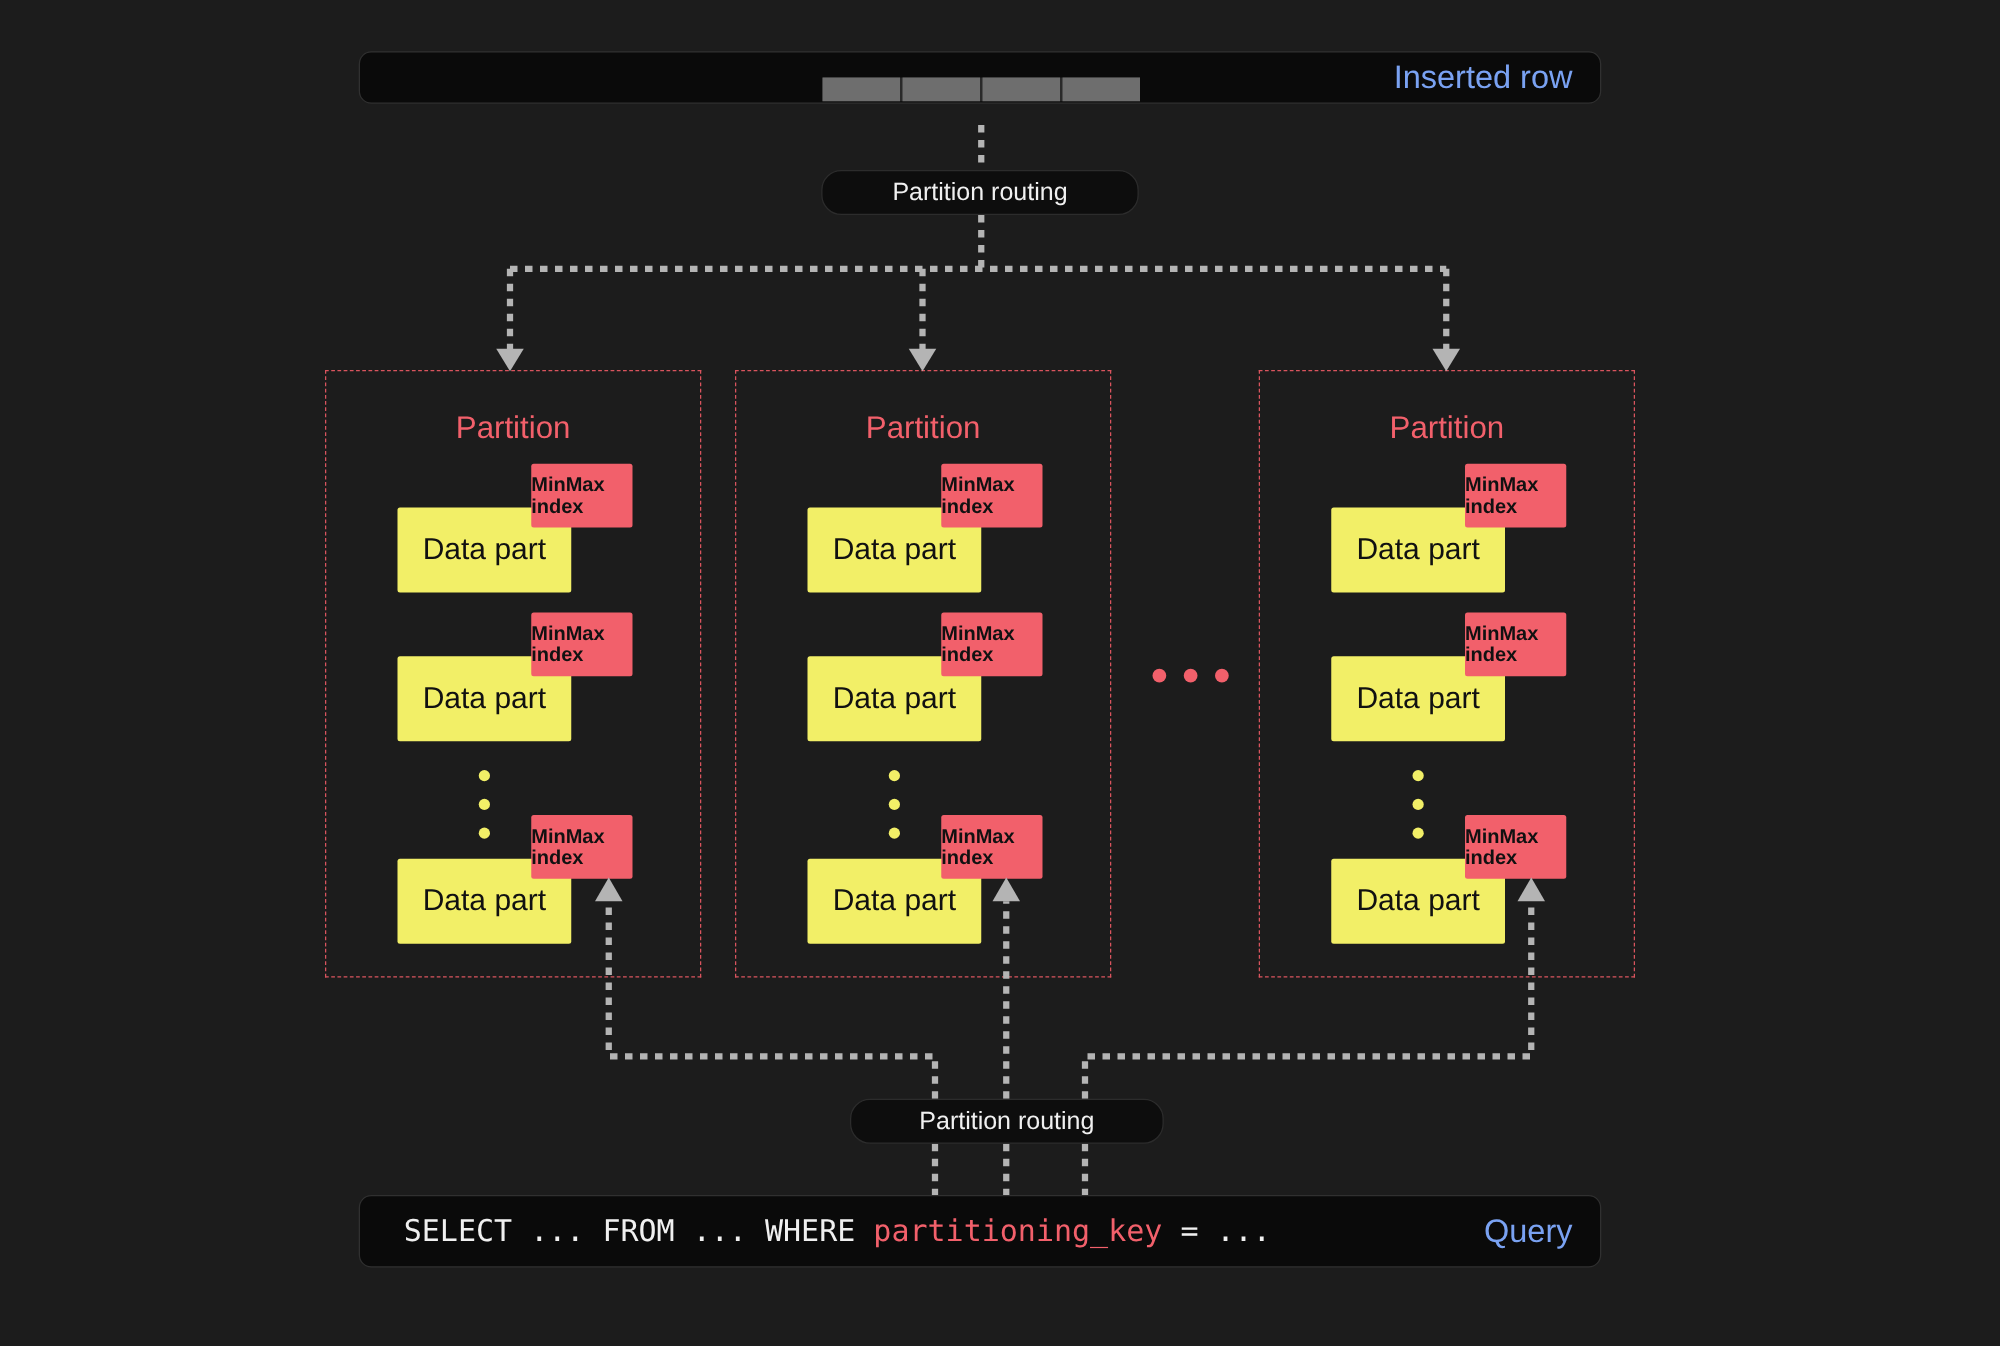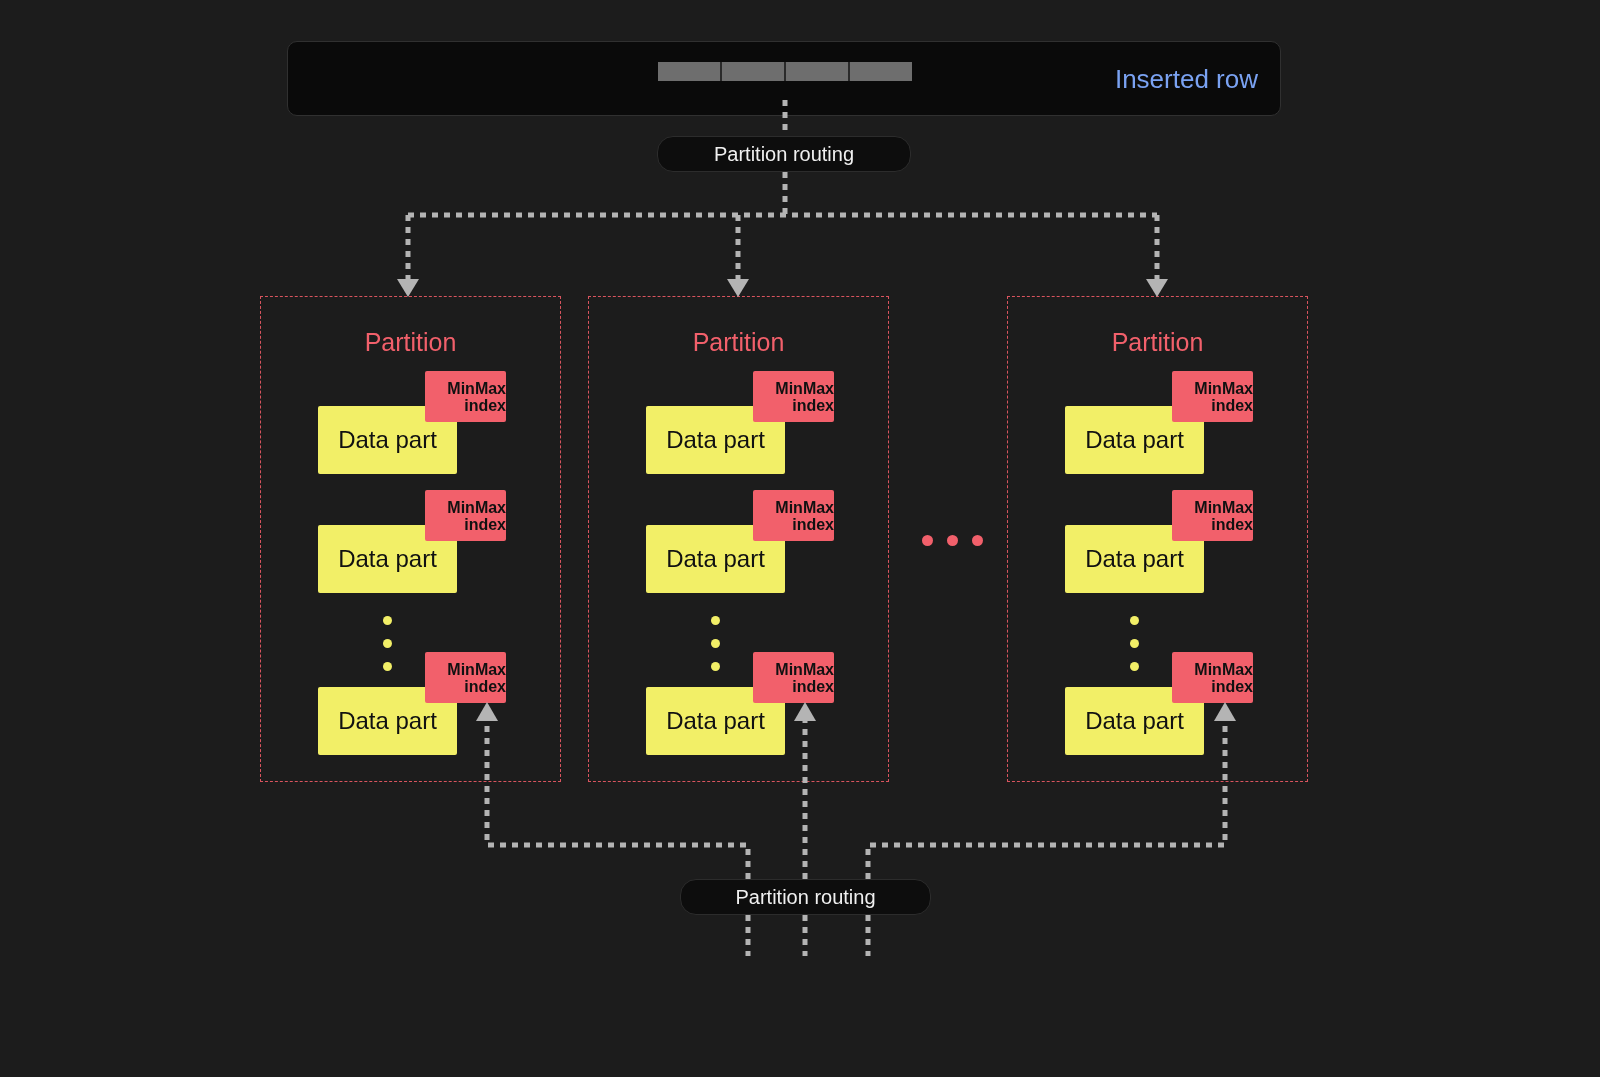--- a/index.html
+++ b/index.html
@@ -12,21 +12,21 @@
   }
 
   .connectors{ position:absolute; left:0; top:0; z-index:3; pointer-events:none; }
 
   .bar{
     position:absolute; left:287px; width:994px;
     background:var(--panel-bg,#0a0a0a);
     border:1px solid var(--panel-border,#303030);
     border-radius:10px; z-index:2;
   }
-  .top-bar{ top:41px; height:75px; }
+  .top-bar{ top:41px; height:42px; }
   .query-bar{ top:956px; height:58px; }
 
   .segments{
     position:absolute; left:370px; top:20px; width:254px; height:19px;
     display:flex; gap:2px; background:#2a2a2a;
   }
   .seg{ flex:1; background:var(--segment,#6e6e6e); }
 
   .bar-label{
     position:absolute; right:22px; top:50%; transform:translateY(-50%);
@@ -49,21 +49,21 @@
   }
   .partition-title{
     text-align:center; margin-top:31px;
     color:var(--red,#f2606b); font-size:25px;
   }
 
   .data-part{ position:absolute; left:57px; width:188px; height:103px; }
   .minmax{
     position:absolute; right:0; top:0; width:81px; height:51px;
     background:var(--red,#f2606b); color:var(--dark-text,#111);
-    display:flex; flex-direction:column; align-items:flex-end; justify-content:center;
+    display:flex; flex-direction:column; align-items:flex-start; justify-content:center;
     font-size:16px; font-weight:600; line-height:17px;
     border-radius:2px; z-index:2;
   }
   .part-yellow{
     position:absolute; left:0; top:35px; width:139px; height:68px;
     background:var(--yellow,#f2ef67); color:var(--dark-text,#111);
     font-size:24px; display:flex; align-items:center; justify-content:center;
     border-radius:2px; z-index:1;
   }
 
@@ -219,14 +219,18 @@
       <div class="minmax">
         <span>MinMax</span>
         <span>index</span>
       </div>
       <div class="part-yellow">Data part</div>
     </div>
   </div>
 
   <div class="pill" id="pruning">Partition routing</div>
 
+  <div class="bar query-bar">
+    <div class="sql"><span>SELECT ... FROM ... WHERE </span><span class="key">partitioning_key</span><span> = ...</span></div>
+    <div class="bar-label">Query</div>
+  </div>
 
 </div>
 
 </body></html>

